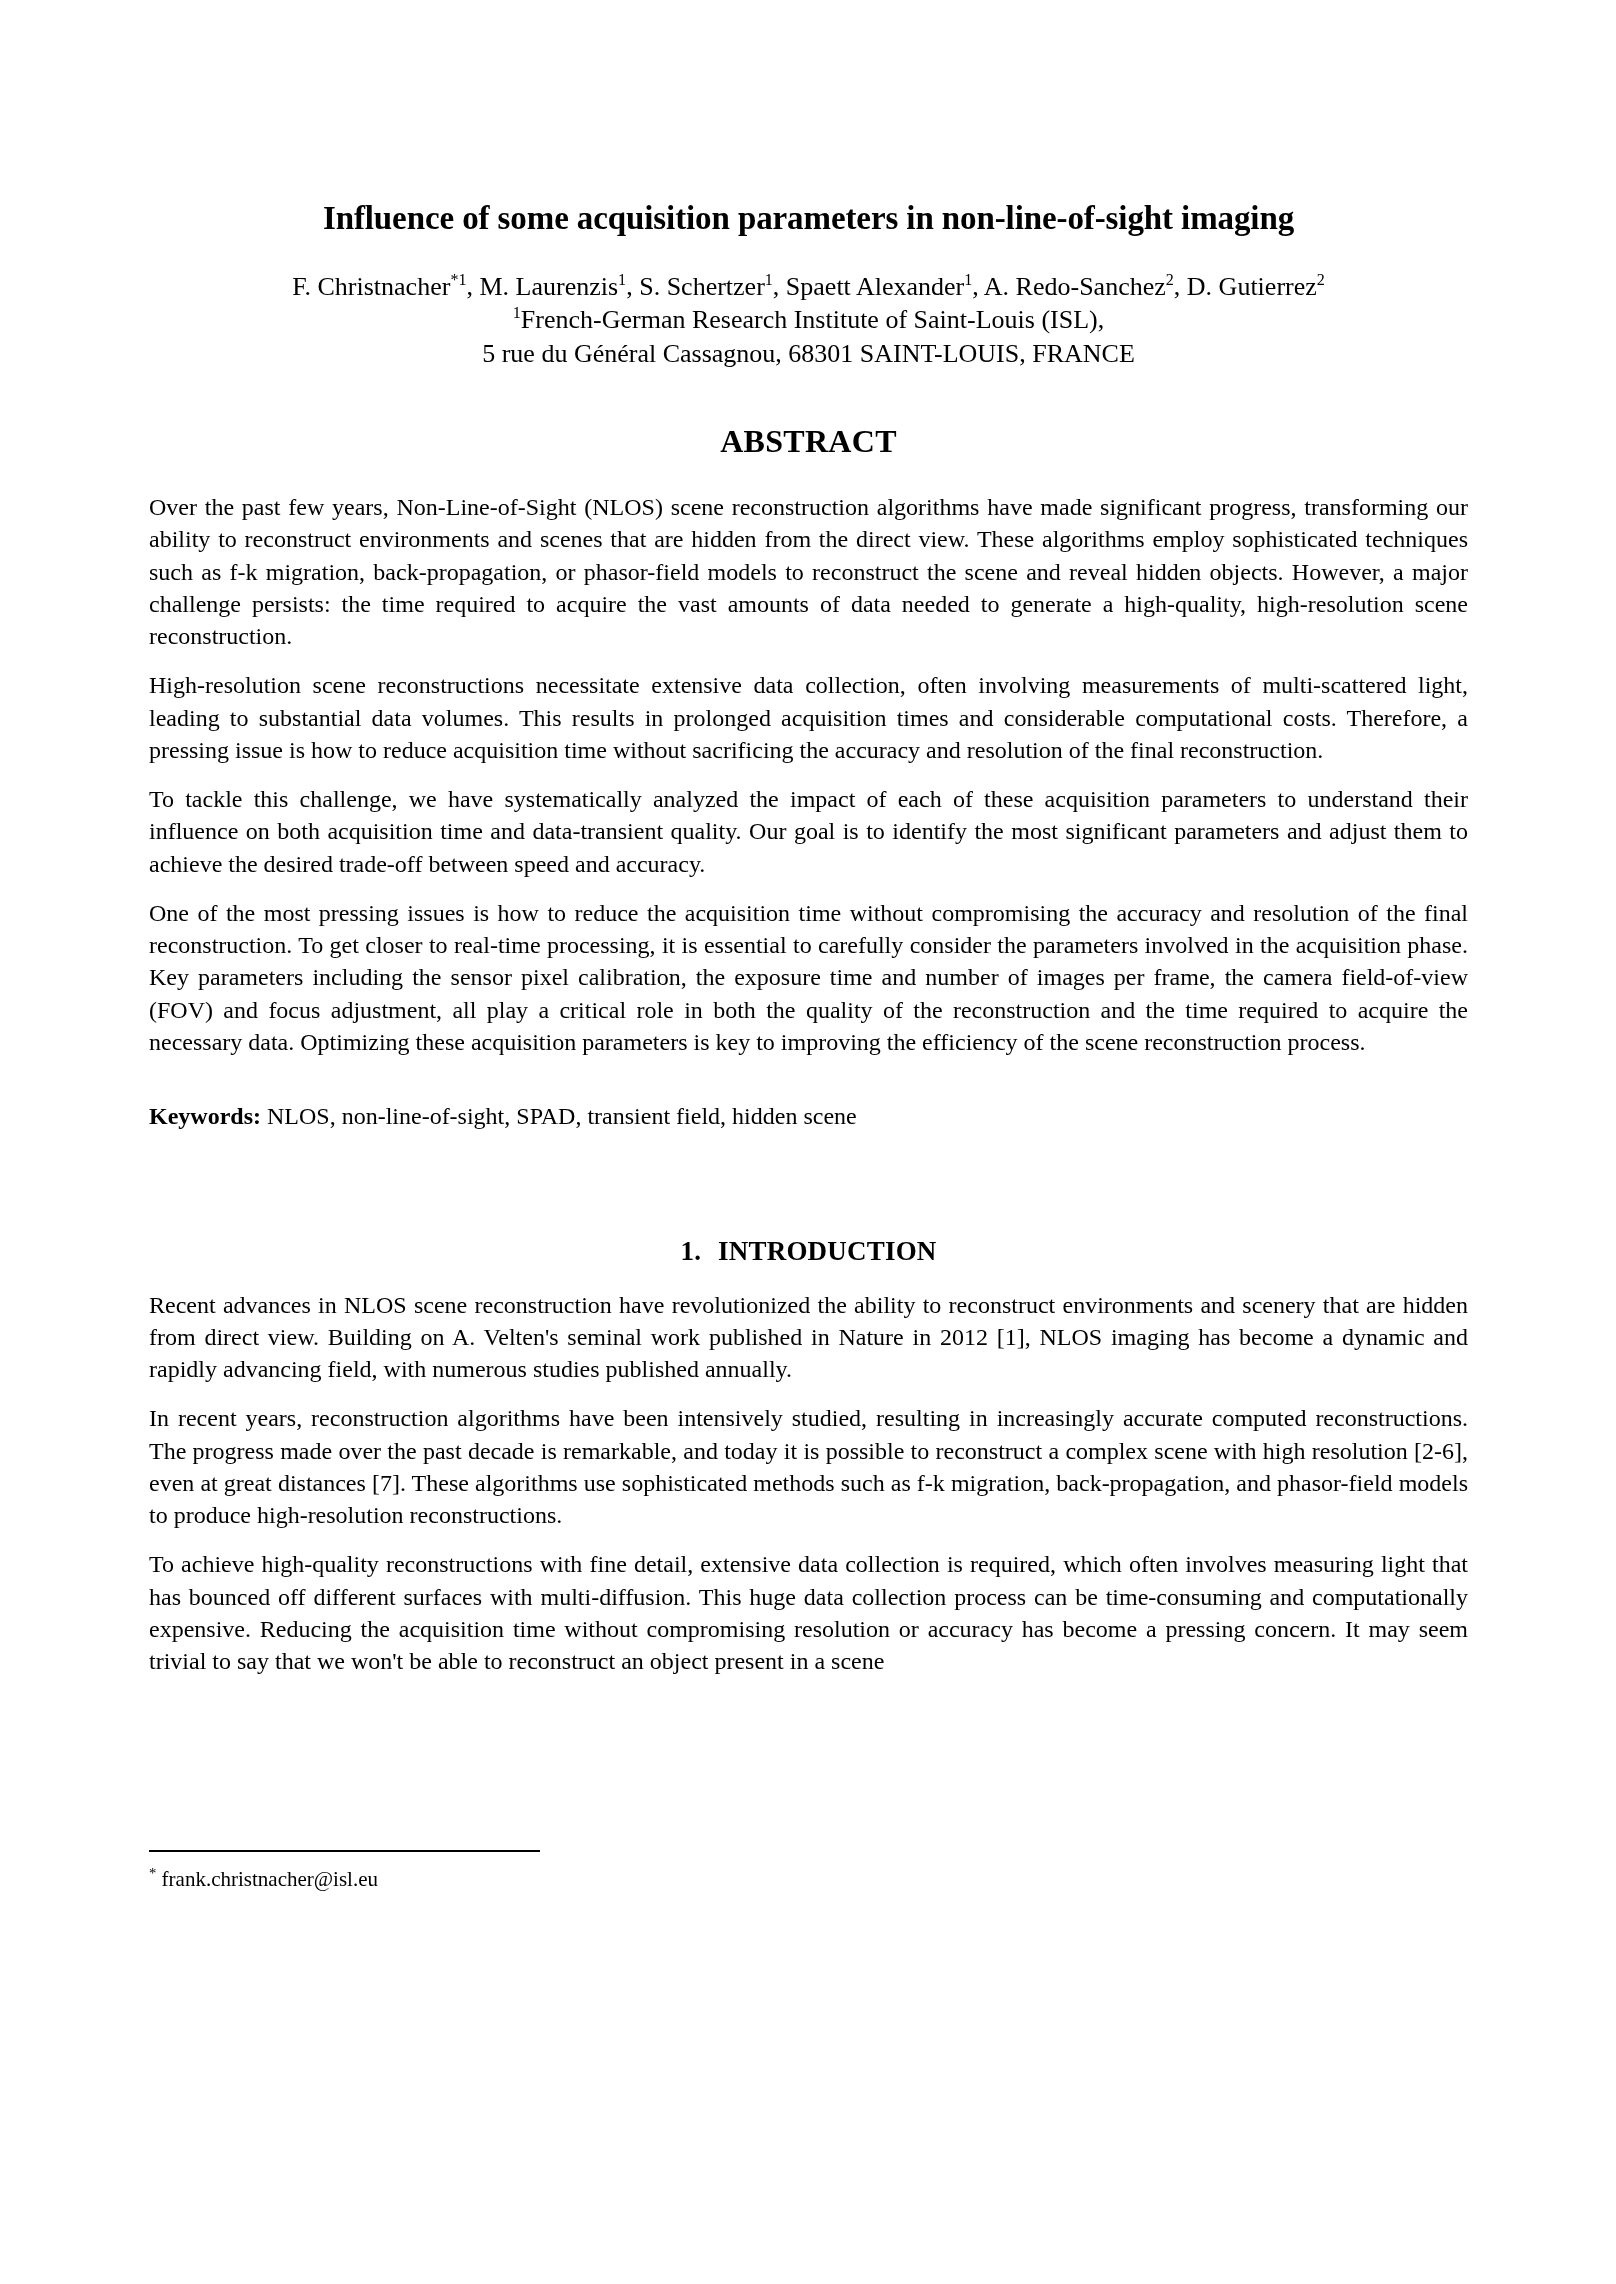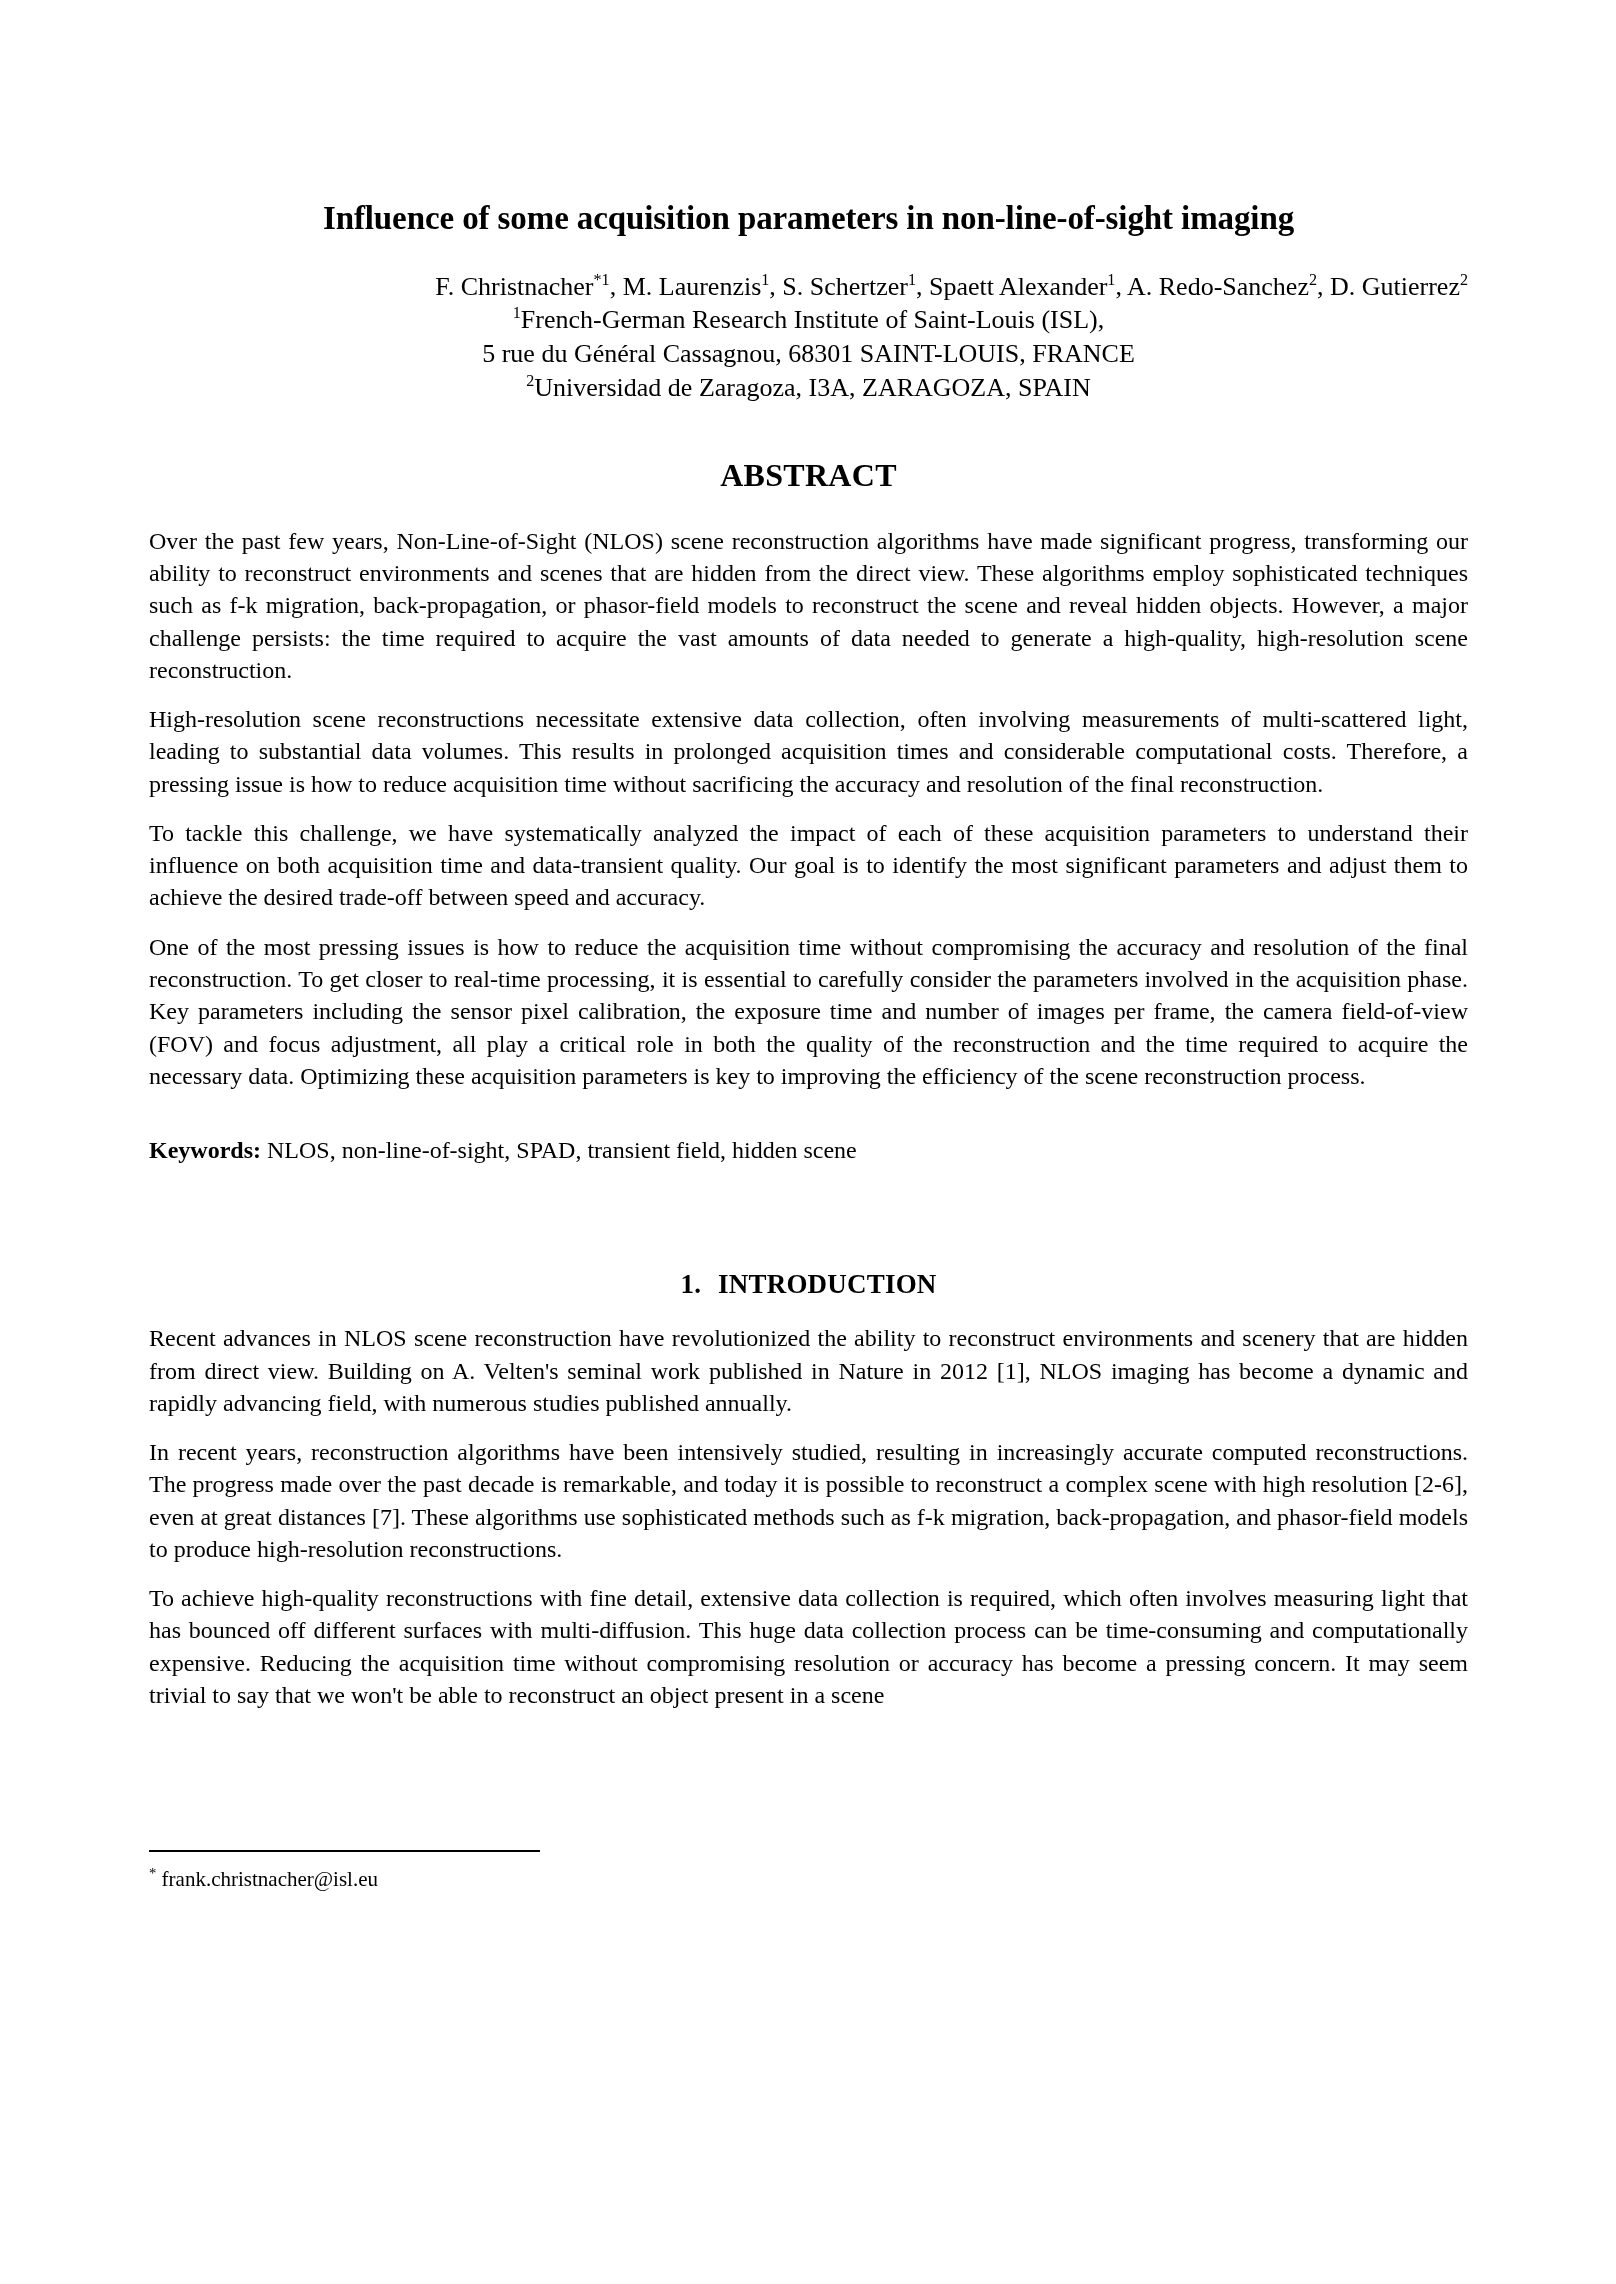--- a/index.html
+++ b/index.html
@@ -32,21 +32,21 @@
     margin-top: 199px;
     font-size: 33px;
     font-weight: bold;
     text-align: center;
     line-height: 1.2;
     letter-spacing: -0.1px;
   }
   .authors {
     margin-top: 31px;
     font-size: 26px;
-    text-align: right;
+    text-align: center;
     line-height: 1.30;
   }
   .affil {
     font-size: 26px;
     text-align: center;
     line-height: 1.30;
   }
   sup {
     font-size: 0.62em;
     vertical-align: super;
@@ -130,23 +130,20 @@
     <div class="authors">
       <span>F. Christnacher</span><sup>*1</sup><span>, </span><span>M. Laurenzis</span><sup>1</sup><span>, </span><span>S. Schertzer</span><sup>1</sup><span>, </span><span>Spaett Alexander</span><sup>1</sup><span>, </span><span>A. Redo-Sanchez</span><sup>2</sup><span>, </span><span>D. Gutierrez</span><sup>2</sup>
     </div>
 
     <div class="affil">
       <sup>1</sup><span>French-German Research Institute of Saint-Louis (ISL),</span>
     </div>
     <div class="affil">
       <span>5 rue du Général Cassagnou, 68301 SAINT-LOUIS, FRANCE</span>
     </div>
-    <div class="affil">
-      <sup>2</sup><span>Universidad de Zaragoza, I3A, ZARAGOZA, SPAIN</span>
-    </div>
 
     <div class="abstract-heading">ABSTRACT</div>
 
     <div class="abstract-body">
       <p class="body">Over the past few years, Non-Line-of-Sight (NLOS) scene reconstruction algorithms have made significant progress, transforming our ability to reconstruct environments and scenes that are hidden from the direct view. These algorithms employ sophisticated techniques such as f-k migration, back-propagation, or phasor-field models to reconstruct the scene and reveal hidden objects. However, a major challenge persists: the time required to acquire the vast amounts of data needed to generate a high-quality, high-resolution scene reconstruction.</p>
       <p class="body">High-resolution scene reconstructions necessitate extensive data collection, often involving measurements of multi-scattered light, leading to substantial data volumes. This results in prolonged acquisition times and considerable computational costs. Therefore, a pressing issue is how to reduce acquisition time without sacrificing the accuracy and resolution of the final reconstruction.</p>
       <p class="body">To tackle this challenge, we have systematically analyzed the impact of each of these acquisition parameters to understand their influence on both acquisition time and data-transient quality. Our goal is to identify the most significant parameters and adjust them to achieve the desired trade-off between speed and accuracy.</p>
       <p class="body">One of the most pressing issues is how to reduce the acquisition time without compromising the accuracy and resolution of the final reconstruction. To get closer to real-time processing, it is essential to carefully consider the parameters involved in the acquisition phase. Key parameters including the sensor pixel calibration, the exposure time and number of images per frame, the camera field-of-view (FOV) and focus adjustment, all play a critical role in both the quality of the reconstruction and the time required to acquire the necessary data. Optimizing these acquisition parameters is key to improving the efficiency of the scene reconstruction process.</p>
     </div>
 

